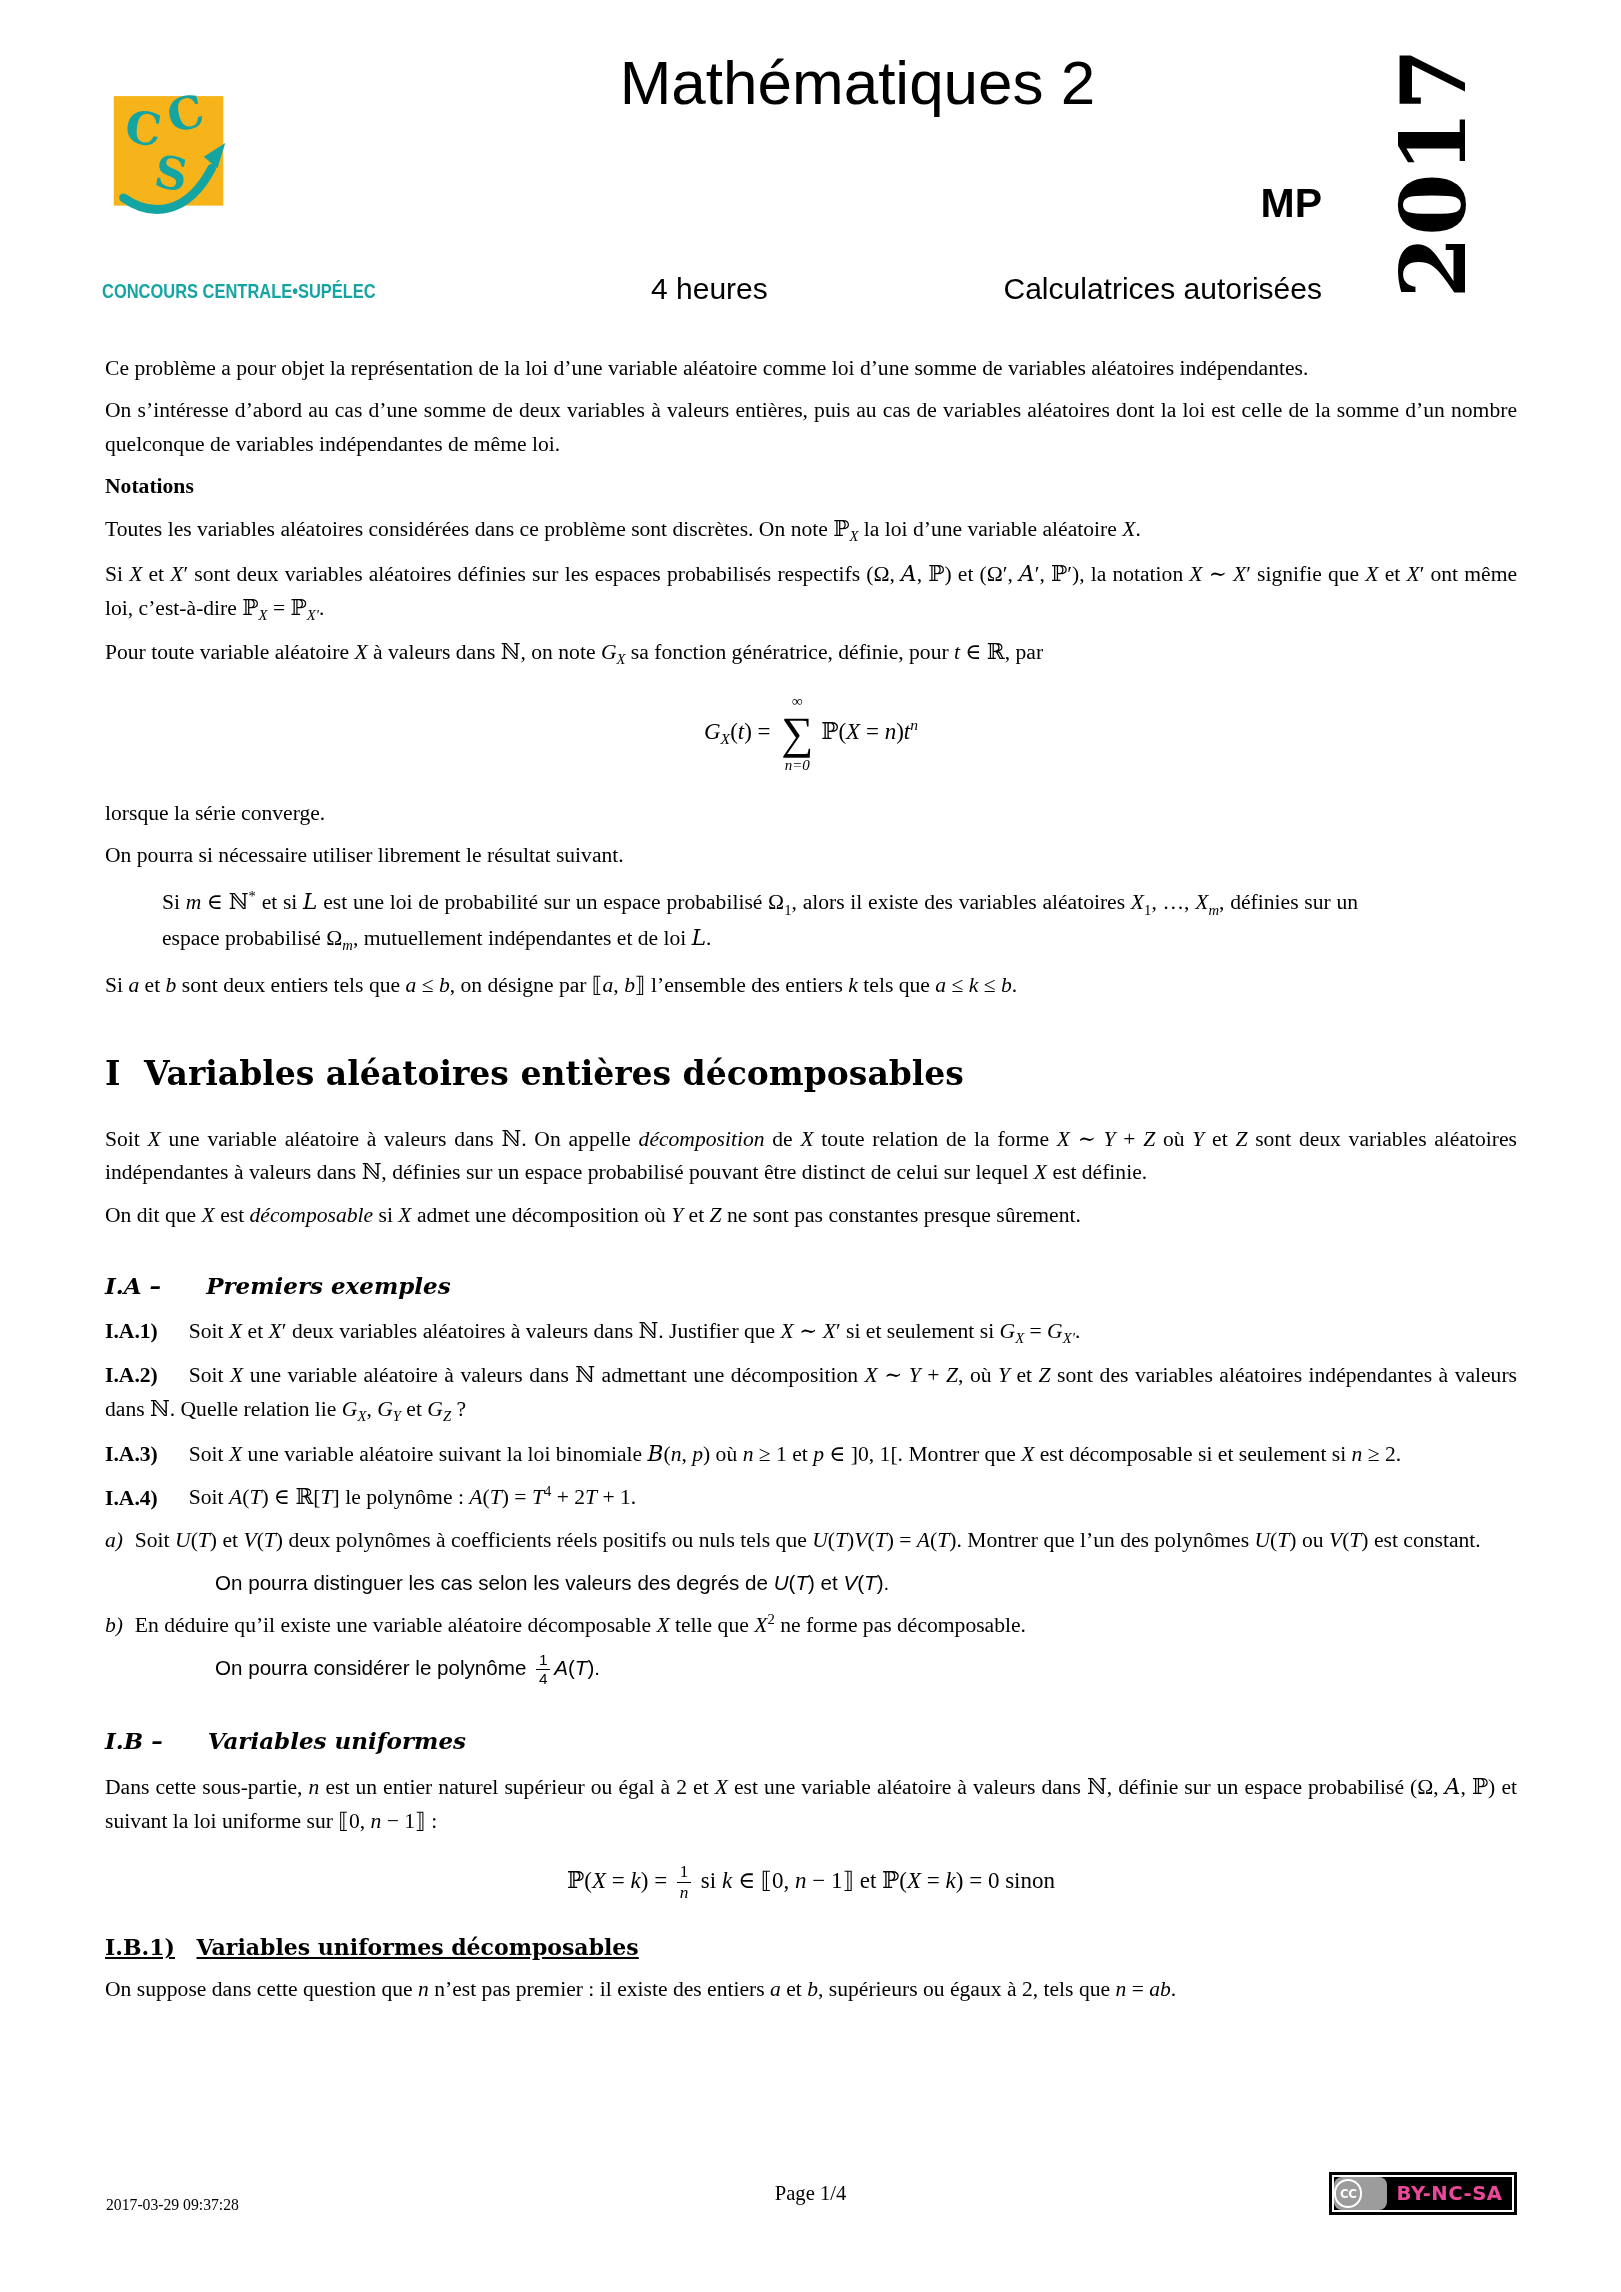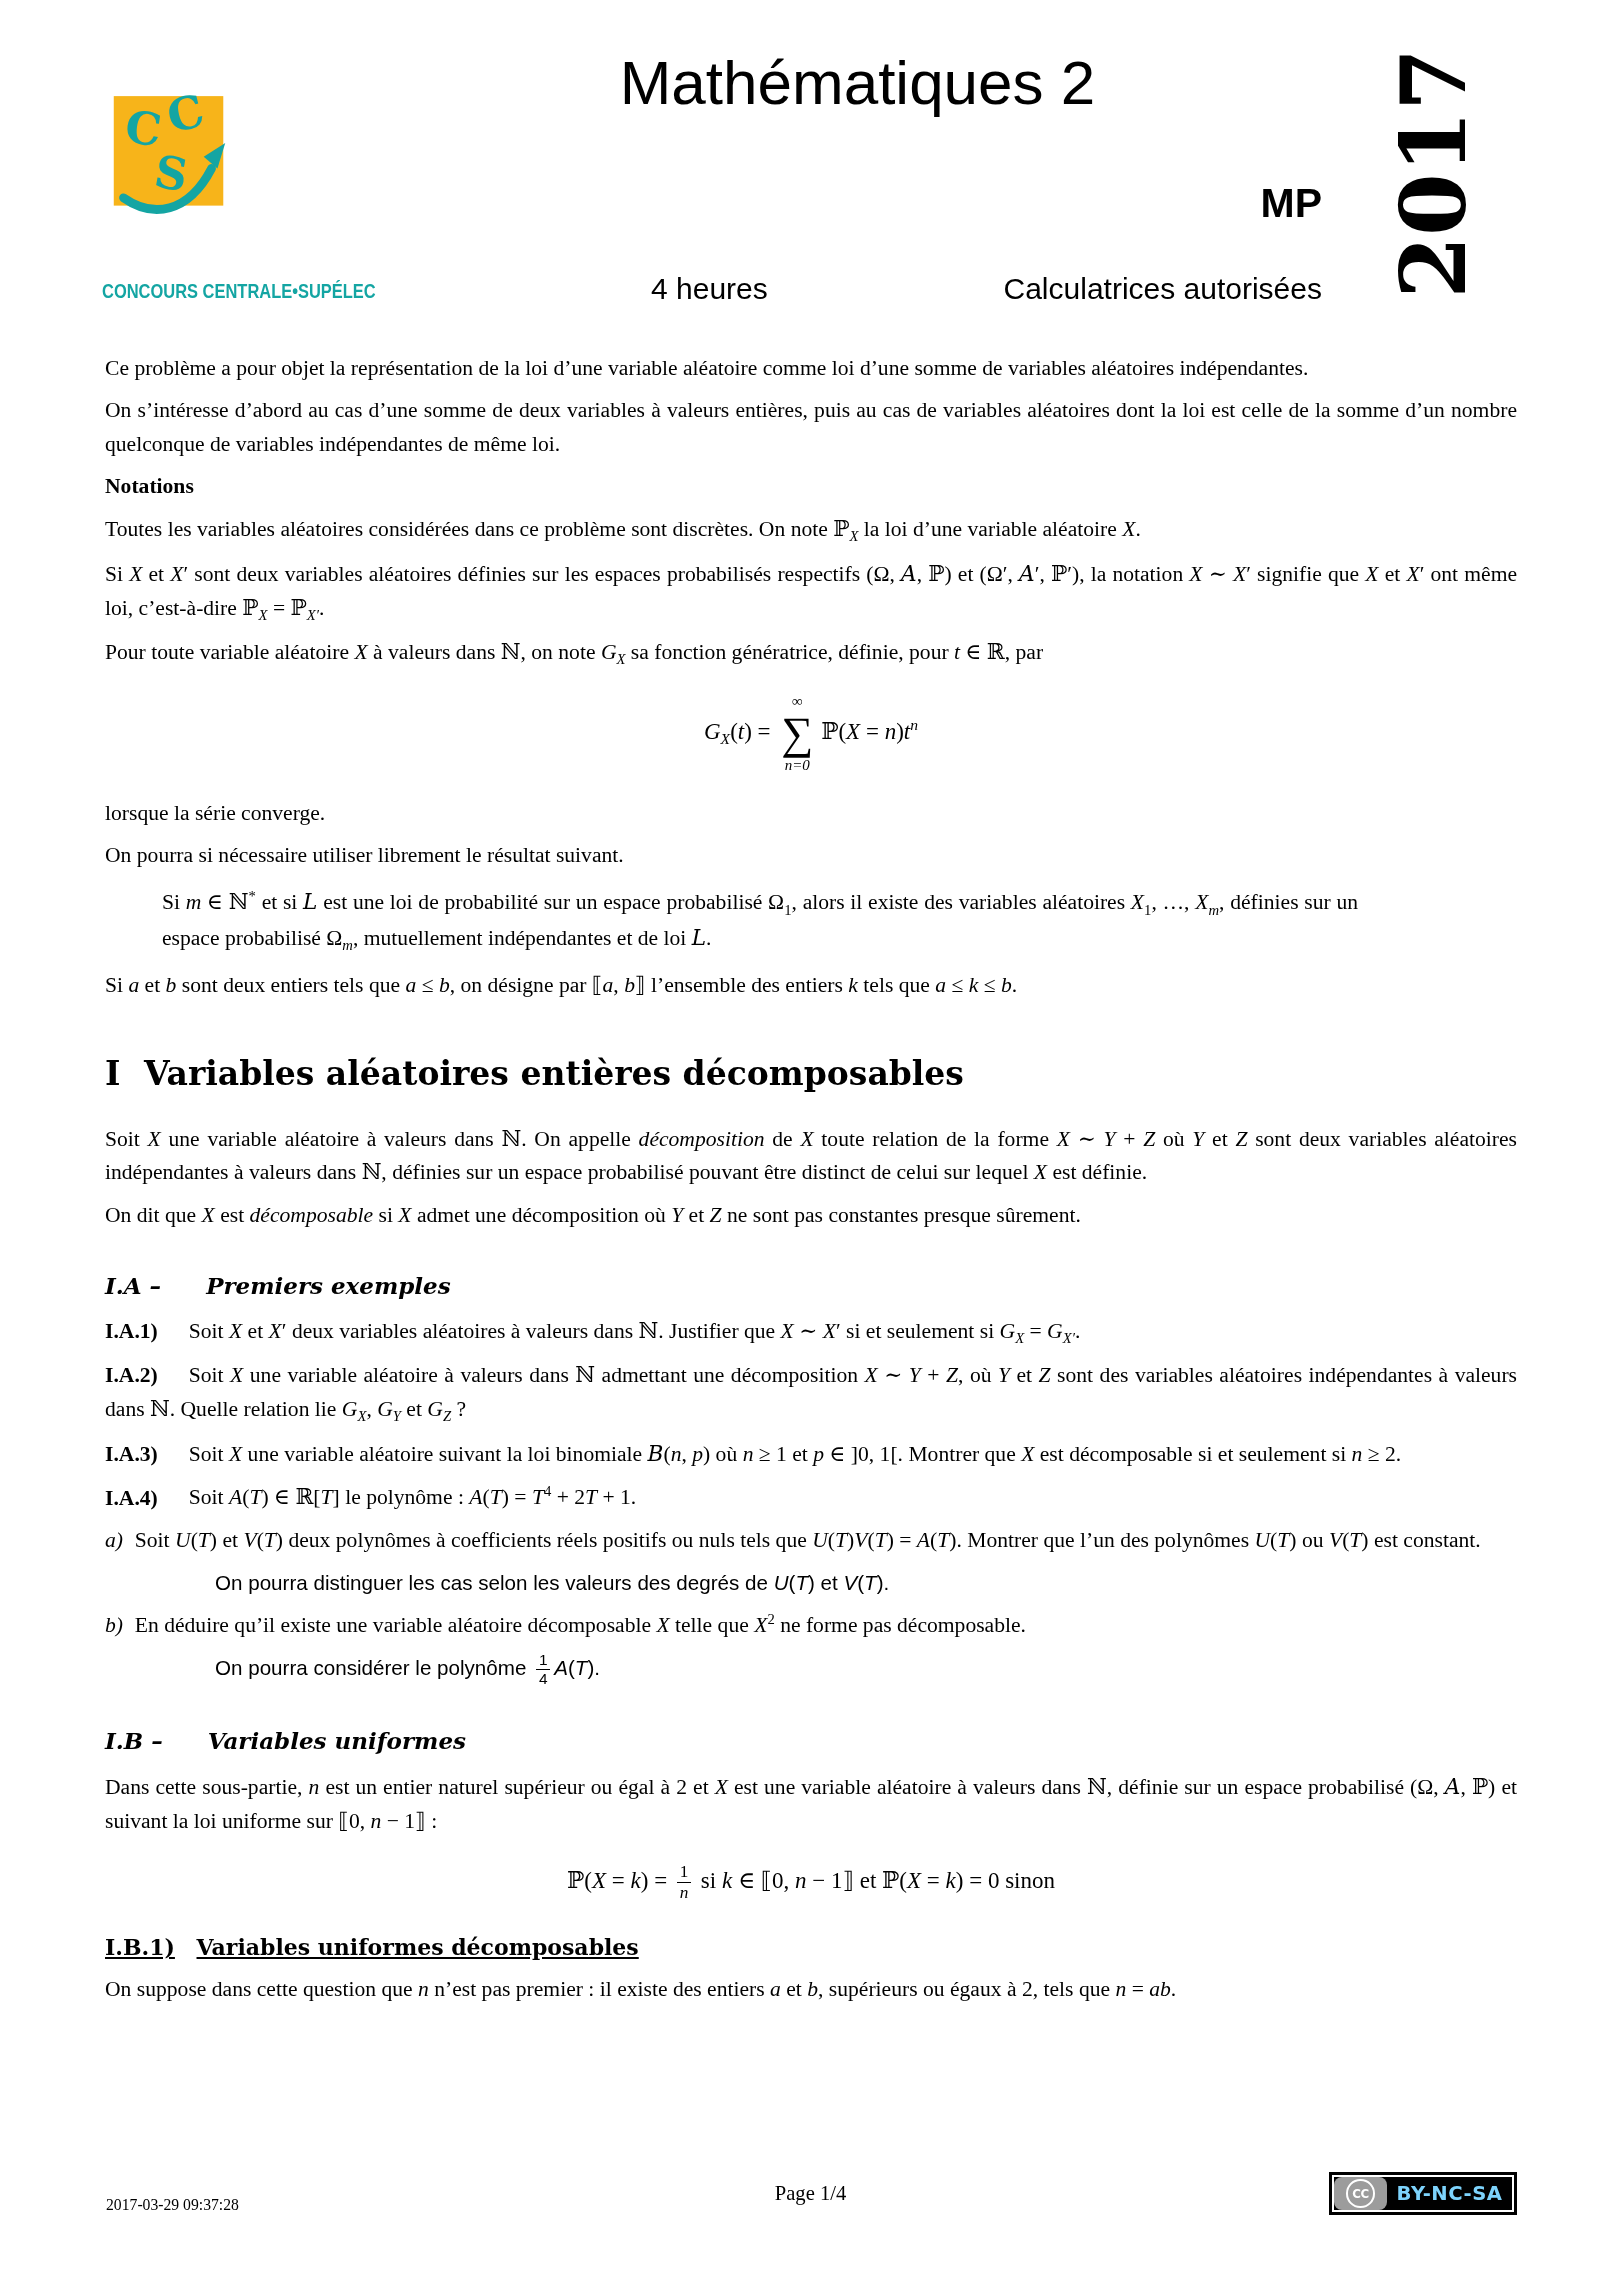--- a/index.html
+++ b/index.html
@@ -47,25 +47,25 @@
   .frac>span{display:block;font-size:75%;padding:0 2.9px;}
   .frac .den{border-top:1.5px solid #000;}
 
   
   .f-time{position:absolute;left:106px;top:2196px;font-size:15.7px;}
   .f-page{position:absolute;left:0;right:0;top:2182px;text-align:center;font-size:20.6px;}
   .f-dl{position:absolute;left:0;right:0;top:2225px;text-align:center;
         font-family:'Liberation Sans','DejaVu Sans',sans-serif;font-size:27.4px;}
   .badge{position:absolute;right:104px;top:2172px;width:188px;height:43px;background:#000;box-sizing:border-box;}
   .badge-inner{position:absolute;inset:2.9px;border:2px solid #fff;display:flex;align-items:stretch;background:#000;}
-  .badge-cc{width:53px;background:#9c9c9c;display:flex;align-items:center;justify-content:center;border-radius:8px;}
+  .badge-cc{width:53px;background:#9c9c9c;display:flex;align-items:center;justify-content:flex-start;border-radius:8px;}
   .cc-circle{width:24.5px;height:24.5px;border:2.5px solid #fff;border-radius:50%;color:#fff;
              font:700 11.8px 'DejaVu Sans',sans-serif;display:flex;align-items:center;justify-content:center;
              letter-spacing:-0.5px;background:#9c9c9c;}
-  .badge-text{flex:1;color:#7dd3fc;font:700 19.6px 'DejaVu Sans',sans-serif;display:flex;align-items:center;
+  .badge-text{flex:1;color:#ec4899;font:700 19.6px 'DejaVu Sans',sans-serif;display:flex;align-items:center;
               justify-content:center;letter-spacing:0.5px;}
 </style>
 </head>
 <body>
 
 <div class="page">
 
   <div class="logo-wrap">
     <svg width="147" height="176" viewBox="0 0 150 180">
       <rect x="18" y="40" width="112" height="112" fill="#F7B41A"></rect>

